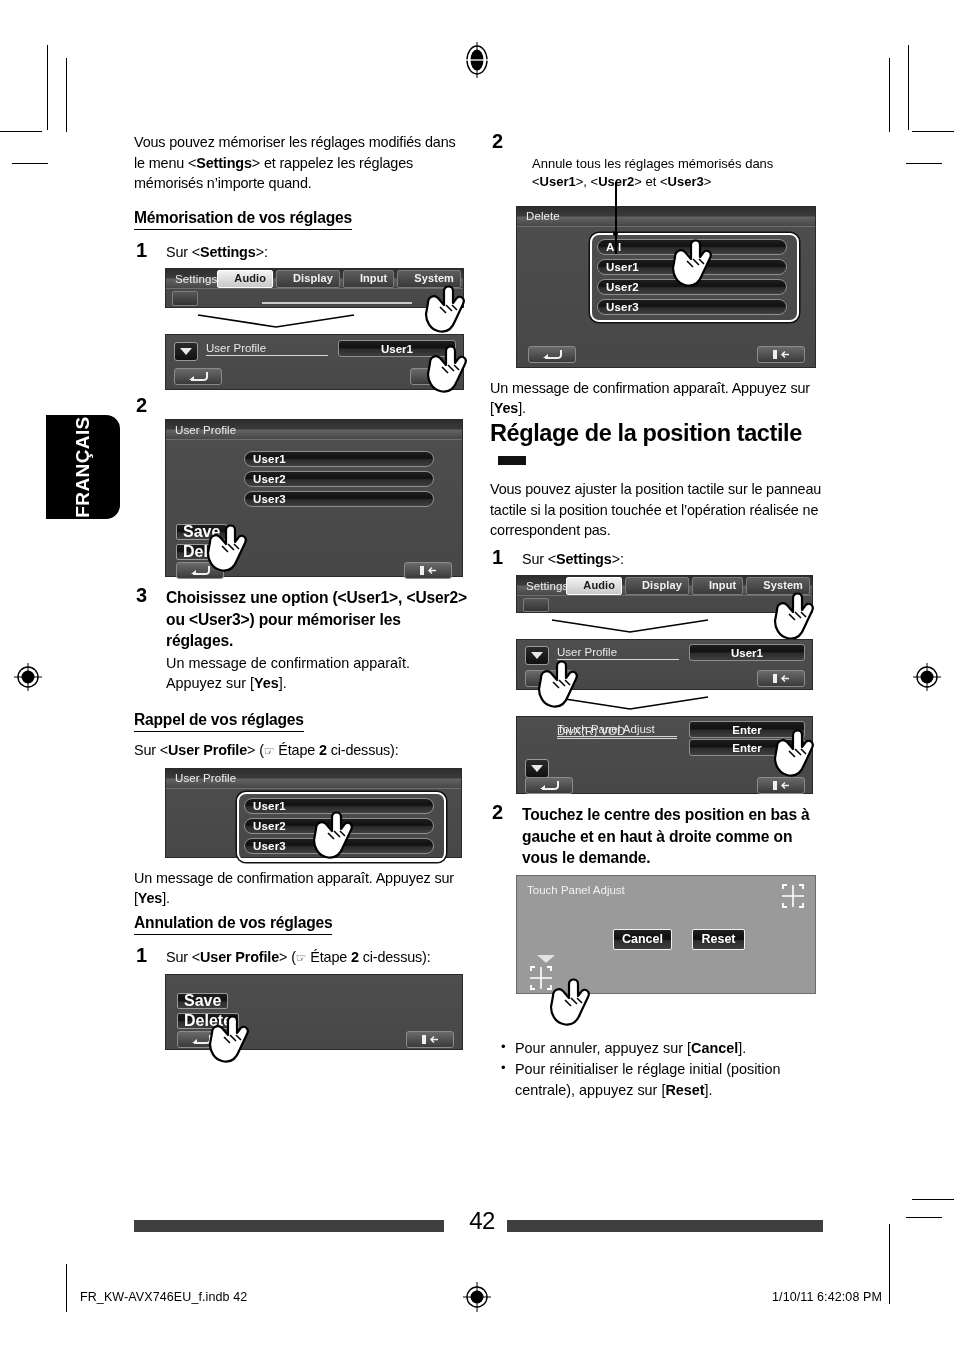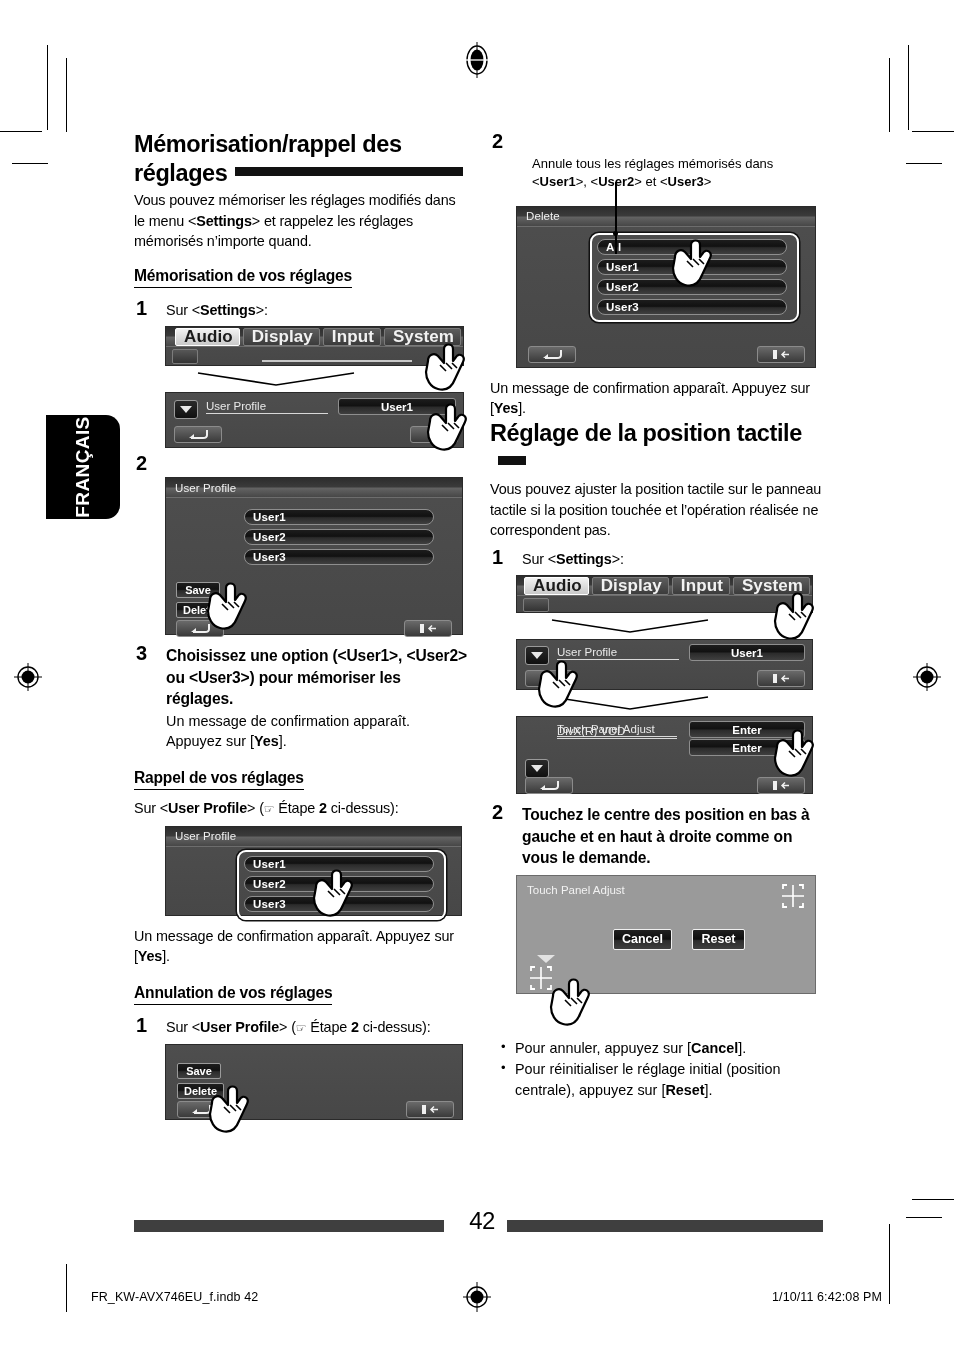--- a/index.html
+++ b/index.html
@@ -139,22 +139,22 @@
     font-size: 11.5px;
     color: #f0f0f0;
     letter-spacing: 0.1px;
     position: relative;
   }
   .shot .titlebar .tabs {
     position: absolute; right: 2px; top: 1px;
     display: flex; gap: 3px;
   }
   .tabbtn {
-    font-size: 17px; font-weight: bold;
-    padding: 1px 6px 2px 8px;
+    font-size: 11px; font-weight: bold;
+    padding: 1px 6px 2px 16px;
     border-radius: 2px;
     background: linear-gradient(#5d5d5d,#3b3b3b);
     border: 1px solid #7a7a7a;
     color: #f2f2f2;
     line-height: 13px;
   }
   .tabbtn.active {
     background: linear-gradient(#f2f2f2,#c9c9c9);
     color: #1a1a1a;
     border-color: #ffffff;
@@ -174,21 +174,21 @@
     margin-bottom: 4px;
     box-sizing: border-box;
   }
   .small-btn {
     display: inline-flex; align-items: center; justify-content: center;
     height: 16px;
     min-width: 44px;
     background: linear-gradient(#1d1d1d 0%, #111 45%, #2b2b2b 55%, #3f3f3f 100%);
     border: 1px solid #9a9a9a;
     border-radius: 2px;
-    color: #fff; font-size: 11px; font-weight: bold;
+    color: #fff; font-size: 16px; font-weight: bold;
     padding: 0 6px;
     box-sizing: border-box;
   }
   .wide-btn {
     height: 17px;
     background: linear-gradient(#1d1d1d 0%, #111 45%, #2b2b2b 55%, #3f3f3f 100%);
     border: 1px solid #8e8e8e;
     border-radius: 3px;
     color: #fff; font-size: 11.5px; font-weight: bold;
     display:flex; align-items:center; justify-content:center;
@@ -284,21 +284,21 @@
     width: 316px; height: 12px; background: #3f3f3f;
   }
   .page-num {
     position: absolute; left: 452px; top: 1207px;
     width: 60px; text-align: center;
     font-size: 24px; font-weight: normal;
     font-family: "Liberation Sans", sans-serif;
     letter-spacing: -0.5px;
   }
   .foot-file {
-    position: absolute; left: 91px; top: 1290px;
+    position: absolute; left: 80px; top: 1290px;
     font-size: 12.5px; letter-spacing: 0.1px;
   }
   .foot-date {
     position: absolute; right: 72px; top: 1290px;
     font-size: 12.5px; letter-spacing: 0.1px;
   }
 </style>
 </head>
 <body>
 
@@ -353,23 +353,20 @@
     <circle cx="14" cy="15" r="6.5" fill="#000"></circle>
   </svg>
 </div>
 
 <div class="lang-tab">
   <span>FRANÇAIS</span>
 </div>
 
 <div class="col-left">
 
-  <h1 class="sec-title">
-    <span>Mémorisation/rappel des réglages</span><span class="title-rule" style="width:228px;"></span>
-  </h1>
 
   <p class="body-txt">
     <span>Vous pouvez mémoriser les réglages modifiés dans le menu &lt;</span><b>Settings</b><span>&gt; et rappelez les réglages mémorisés n’importe quand.</span>
   </p>
 
   <div class="sub-head">Mémorisation de vos réglages</div>
 
   
   <div class="step">
     <div class="step-num">1</div>
@@ -504,21 +501,21 @@
         <path d="M22 26 L28 32 M28 24 L34 30 M34 24 L39 29" fill="none" stroke="#000000" stroke-width="1.6"></path>
       </svg>
     </div>
   </div>
 
   <div class="body-txt" style="margin-top:10px;">
     <span>Un message de confirmation apparaît. Appuyez sur [</span><b>Yes</b><span>].</span>
   </div>
 
   
-  <div class="sub-head" style="margin-top:16px;">Annulation de vos réglages</div>
+  <div class="sub-head" style="margin-top:4px;">Annulation de vos réglages</div>
 
   <div class="step">
     <div class="step-num">1</div>
     <div class="step-txt">
       <span>Sur &lt;</span><b>User Profile</b><span>&gt; (</span><span style="font-size:12px;">☞</span> <span>Étape </span><b>2</b><span> ci-dessus):</span>
     </div>
   </div>
 
   
   <div class="shot" style="width:298px;height:76px;margin:6px 0 0 31px;">

